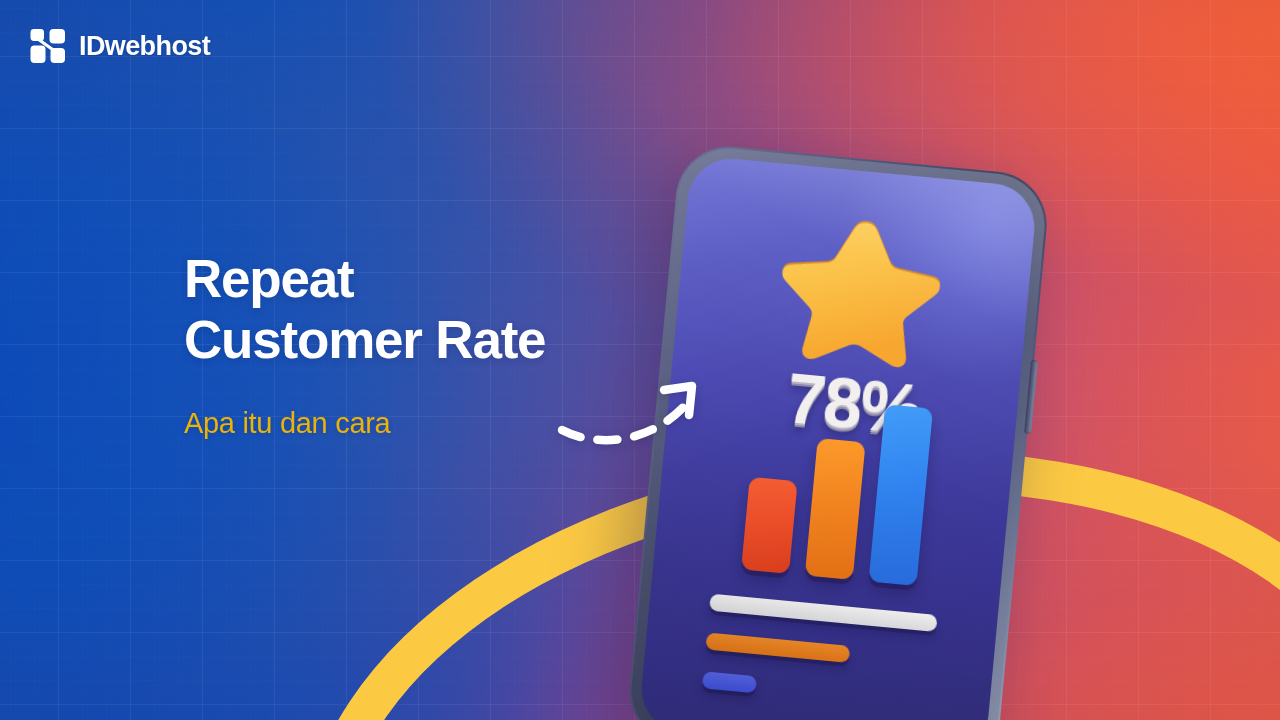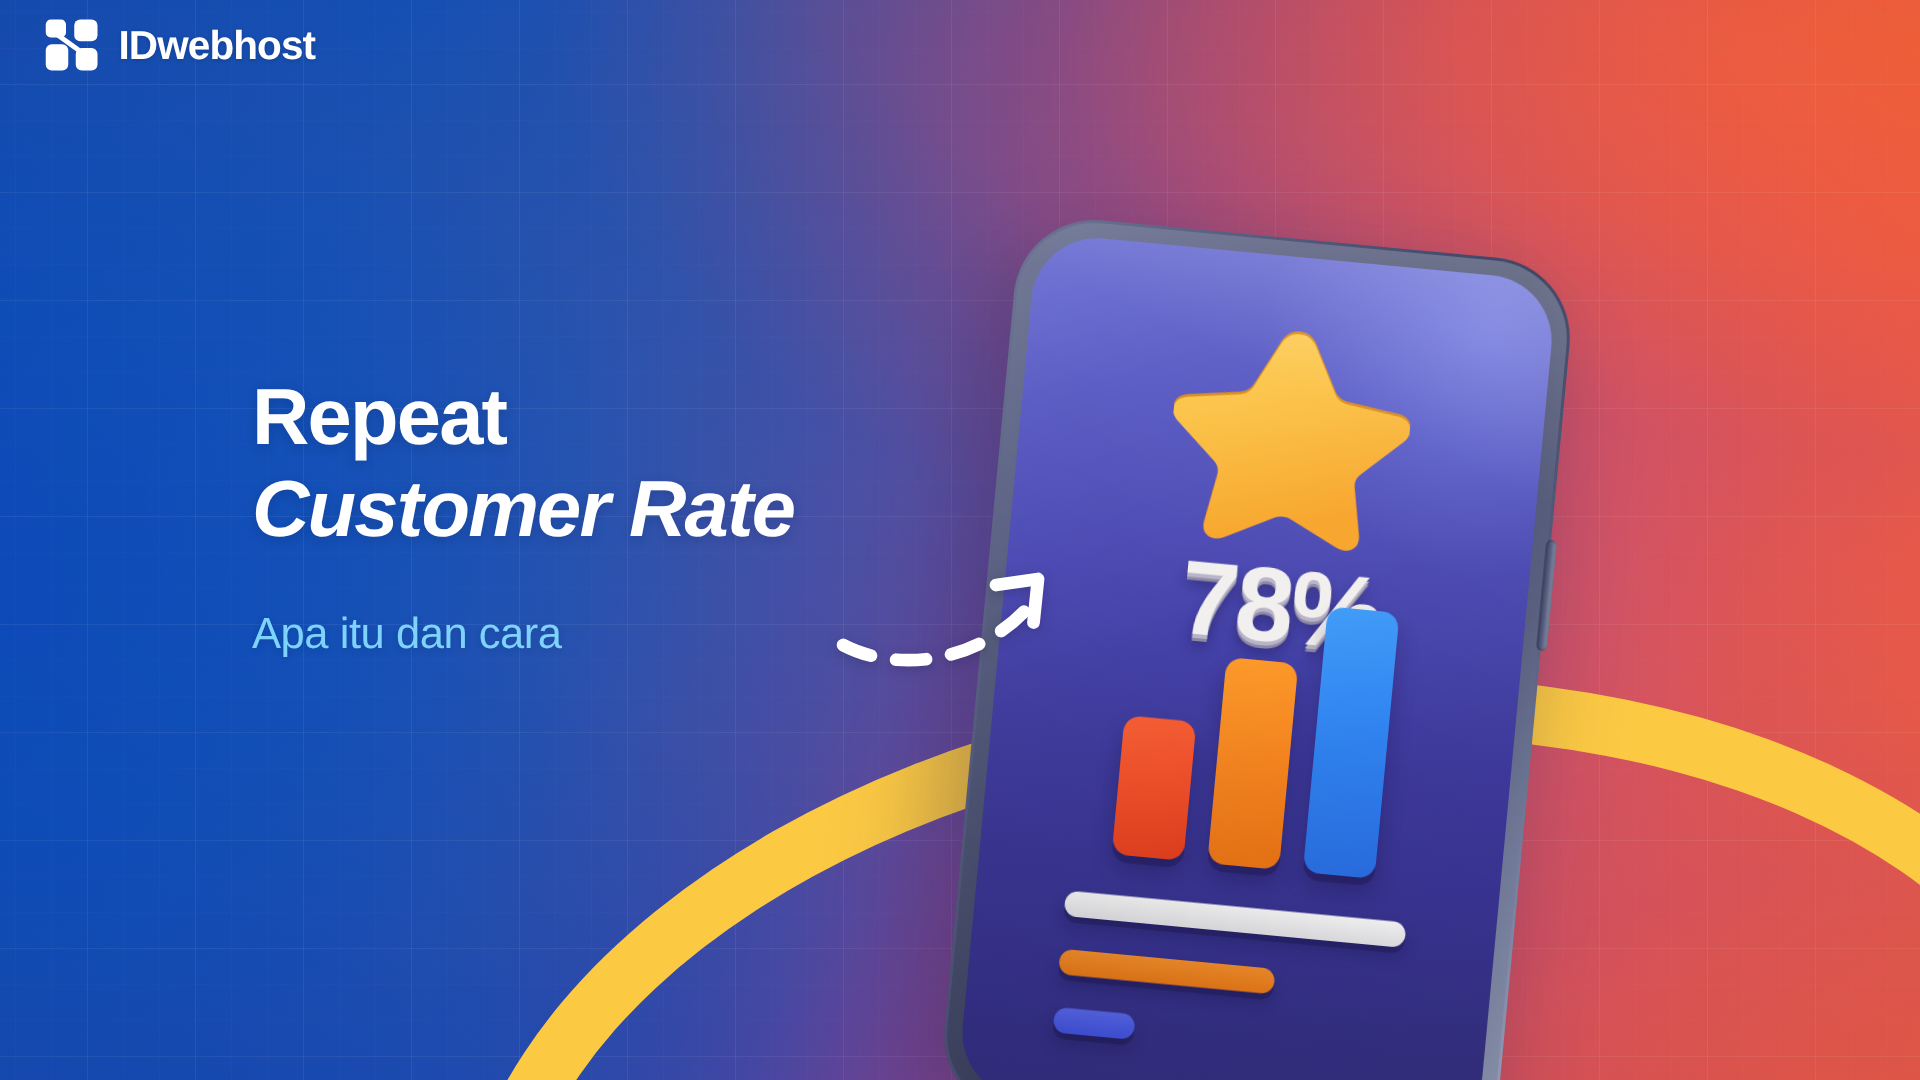--- a/index.html
+++ b/index.html
@@ -70,51 +70,51 @@
   }
   .ring{
     position:absolute;inset:0;
     border-radius:50%;
     border:40px solid #fcc943;
     box-shadow:0 0 0 0 rgba(0,0,0,0);
   }
 
   
   .logo{
-    position:absolute;left:28px;top:10px;
+    position:absolute;left:28px;top:26px;
     display:flex;align-items:center;gap:11px;
     z-index:40;
   }
   .logo-mark{position:relative;width:40px;height:40px;}
   .logo-mark svg{display:block;width:40px;height:40px;}
   .logo-word{
     color:#fff;font-size:27px;font-weight:700;
     letter-spacing:-.6px;line-height:1;
     white-space:nowrap;
     text-shadow:0 1px 3px rgba(0,0,0,.18);
   }
 
   
   .copy{
-    position:absolute;left:168px;top:248px;
+    position:absolute;left:184px;top:248px;
     z-index:35;width:520px;
   }
   .headline{
     margin:0;
     color:#ffffff;
     font-size:53px;
     font-weight:700;
     line-height:1.16;
     letter-spacing:-1.2px;
     text-shadow:0 2px 7px rgba(13,30,80,.22);
   }
-  .headline .l2{display:block;font-style:italic;}
+  .headline .l2{display:block;}
   .subhead{
     margin:34px 0 0 0;
-    color:#7dd3fc;
+    color:#eab308;
     font-size:29px;
     font-weight:400;
     line-height:1.30;
     letter-spacing:-.3px;
     text-shadow:0 1px 5px rgba(13,30,80,.20);
   }
 
   
   .arrow{
     position:absolute;left:556px;top:372px;

